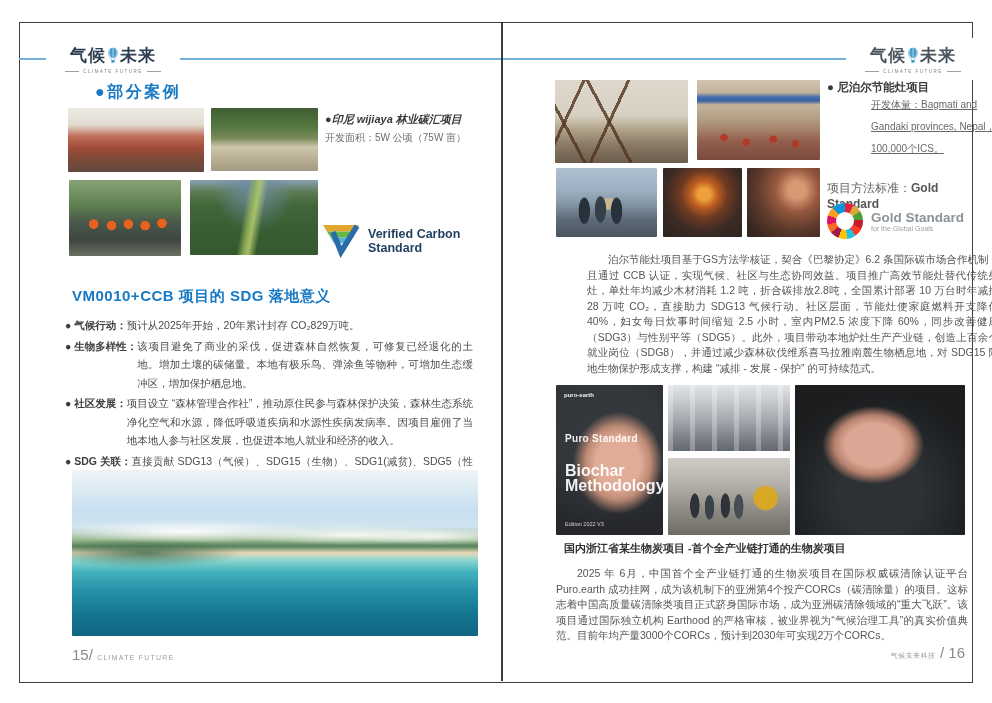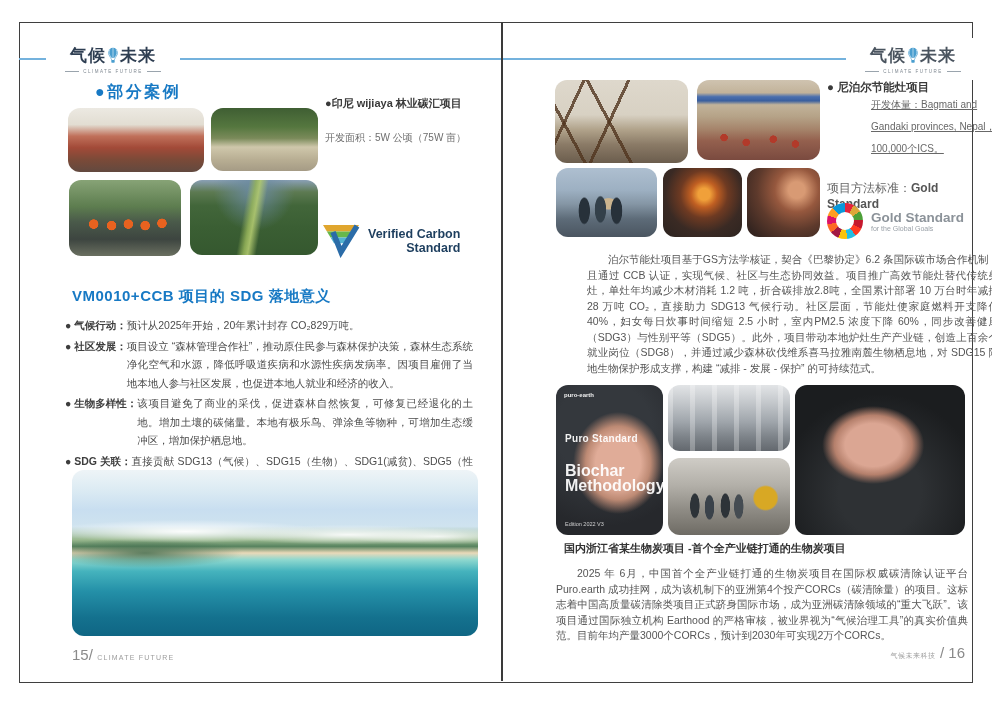--- a/index.html
+++ b/index.html
@@ -10,21 +10,21 @@
   .divider{left:501px;top:22px;width:1.5px;height:659px;background:#3a3a3a;}
   .bluerule{left:19px;top:58px;width:954px;height:2px;background:#74b2dd;}
 
   
   .brand{background:#fff;display:flex;flex-direction:column;align-items:center;justify-content:center;z-index:5;}
   .brand-row{display:flex;align-items:center;gap:1px;font-weight:bold;font-size:17px;color:#2e3e52;letter-spacing:1px;}
   .brand-sub{display:flex;align-items:center;gap:4px;margin-top:2px;}
   .brand-sub .dash{width:14px;height:1px;background:#9aa4ad;}
   .brand-sub .txt{font-size:4.5px;letter-spacing:1.5px;color:#7e8790;}
 
-  .photo{border-radius:12px;}
+  .photo{border-radius:1px;}
   
   .ph-red{background:linear-gradient(180deg,#ece9e2 0%,#e2ddd2 26%,#c0705a 44%,#a24a38 62%,#7c4a38 80%,#62493f 100%);}
   .ph-tree{background:linear-gradient(180deg,#3f5e33 0%,#55773f 30%,#7a8a5a 48%,#cfc7ab 62%,#b8ae93 82%,#a59b85 100%);}
   .ph-vests{background:
     radial-gradient(circle 5px at 22% 58%,#e8621f 90%,transparent),
     radial-gradient(circle 5px at 38% 60%,#e8621f 90%,transparent),
     radial-gradient(circle 5px at 53% 58%,#e8621f 90%,transparent),
     radial-gradient(circle 5px at 68% 60%,#e8621f 90%,transparent),
     radial-gradient(circle 5px at 83% 57%,#e8621f 90%,transparent),
     linear-gradient(180deg,#87a376 0%,#5d7d4f 35%,#4a5a4a 55%,#3d4540 78%,#6a6f60 100%);}
@@ -82,21 +82,21 @@
   .blabel{white-space:nowrap;font-weight:bold;color:#3d3d3d;}
   .btext{flex:1;}
   .para{width:412px;font-size:10.5px;line-height:15.5px;color:#555;text-align:justify;text-indent:2em;}
   .caption{font-size:11px;font-weight:bold;color:#333;}
   .detail-col{width:144px;font-size:10px;line-height:22px;color:#686868;}
   .method{font-size:12px;color:#686868;margin-top:8px;}
   .method b{color:#555;}
 
   
   .vcs{display:flex;align-items:center;gap:8px;}
-  .vcs-label{font-size:12.5px;line-height:14px;font-weight:bold;color:#1d3e5e;text-align:right;}
+  .vcs-label{font-size:12.5px;line-height:14px;font-weight:bold;color:#1d3e5e;}
 
   
   .gs{display:flex;align-items:center;gap:8px;}
   .sdg-wheel{width:36px;height:36px;border-radius:50%;position:relative;
     background:conic-gradient(#e5243b 0 8%,#dda63a 8% 16%,#4c9f38 16% 24%,#c5192d 24% 32%,#ff3a21 32% 40%,#26bde2 40% 48%,#fcc30b 48% 56%,#a21942 56% 64%,#fd6925 64% 72%,#dd1367 72% 80%,#fd9d24 80% 88%,#0a97d9 88% 100%);}
   .sdg-wheel::after{content:"";position:absolute;inset:9px;background:#fff;border-radius:50%;}
   .gs-title{font-size:13.5px;font-weight:bold;color:#8b9299;line-height:14px;}
   .gs-sub{font-size:7px;color:#9aa1a8;}
 
   
@@ -164,21 +164,21 @@
     </div>
   </div>
 
   <div class="abs h-blue sec-h" style="left:95px;top:82px;">●部分案例</div>
 
   <div class="abs photo ph-red" style="left:68px;top:108px;width:136px;height:64px;"></div>
   <div class="abs photo ph-tree" style="left:211px;top:108px;width:107px;height:63px;"></div>
   <div class="abs photo ph-vests" style="left:69px;top:180px;width:112px;height:76px;"></div>
   <div class="abs photo ph-forest" style="left:190px;top:180px;width:128px;height:75px;"></div>
 
-  <div class="abs proj-title" style="left:325px;top:96px;">●印尼 wijiaya 林业碳汇项目</div>
+  <div class="abs proj-title" style="left:325px;top:112px;font-style:italic;">●印尼 wijiaya 林业碳汇项目</div>
   <div class="abs proj-detail" style="left:325px;top:131px;">开发面积：5W 公顷（75W 亩）</div>
 
   <div class="abs vcs" style="left:322px;top:224px;">
     <span style="display:inline-flex;">
       <svg width="38" height="34" viewBox="0 0 38 34">
         <defs>
             <clipPath id="tri">
               <polygon points="1,1 37,1 19,31"></polygon>
             </clipPath>
           </defs>
@@ -198,26 +198,26 @@
   </div>
 
   <div class="abs h-blue sdg-h" style="left:72px;top:287px;">VM0010+CCB 项目的 SDG 落地意义</div>
 
   <div class="abs bullets" style="left:65px;top:316px;">
     <div class="bullet">
       <span class="blabel">● 气候行动：</span>
       <span class="btext">预计从2025年开始，20年累计封存 CO₂829万吨。</span>
     </div>
     <div class="bullet">
+      <span class="blabel">● 生物多样性：</span>
+      <span class="btext">该项目避免了商业的采伐，促进森林自然恢复，可修复已经退化的土地。增加土壤的碳储量。本地有极乐鸟、弹涂鱼等物种，可增加生态缓冲区，增加保护栖息地。</span>
+    </div>
+    <div class="bullet">
       <span class="blabel">● 社区发展：</span>
       <span class="btext">项目设立 “森林管理合作社”，推动原住民参与森林保护决策，森林生态系统净化空气和水源，降低呼吸道疾病和水源性疾病发病率。因项目雇佣了当地本地人参与社区发展，也促进本地人就业和经济的收入。</span>
-    </div>
-    <div class="bullet">
-      <span class="blabel">● 生物多样性：</span>
-      <span class="btext">该项目避免了商业的采伐，促进森林自然恢复，可修复已经退化的土地。增加土壤的碳储量。本地有极乐鸟、弹涂鱼等物种，可增加生态缓冲区，增加保护栖息地。</span>
     </div>
     <div class="bullet">
       <span class="blabel">● SDG 关联：</span>
       <span class="btext">直接贡献 SDG13（气候）、SDG15（生物）、SDG1(减贫)、SDG5（性别平等），同时通过海岸防护减少台风灾害损失，间接支持 SDG11（社区韧性）。</span>
     </div>
   </div>
 
   <div class="abs photo ph-beach" style="left:72px;top:470px;width:406px;height:166px;"></div>
 
   <div class="abs" style="left:72px;top:646px;">

